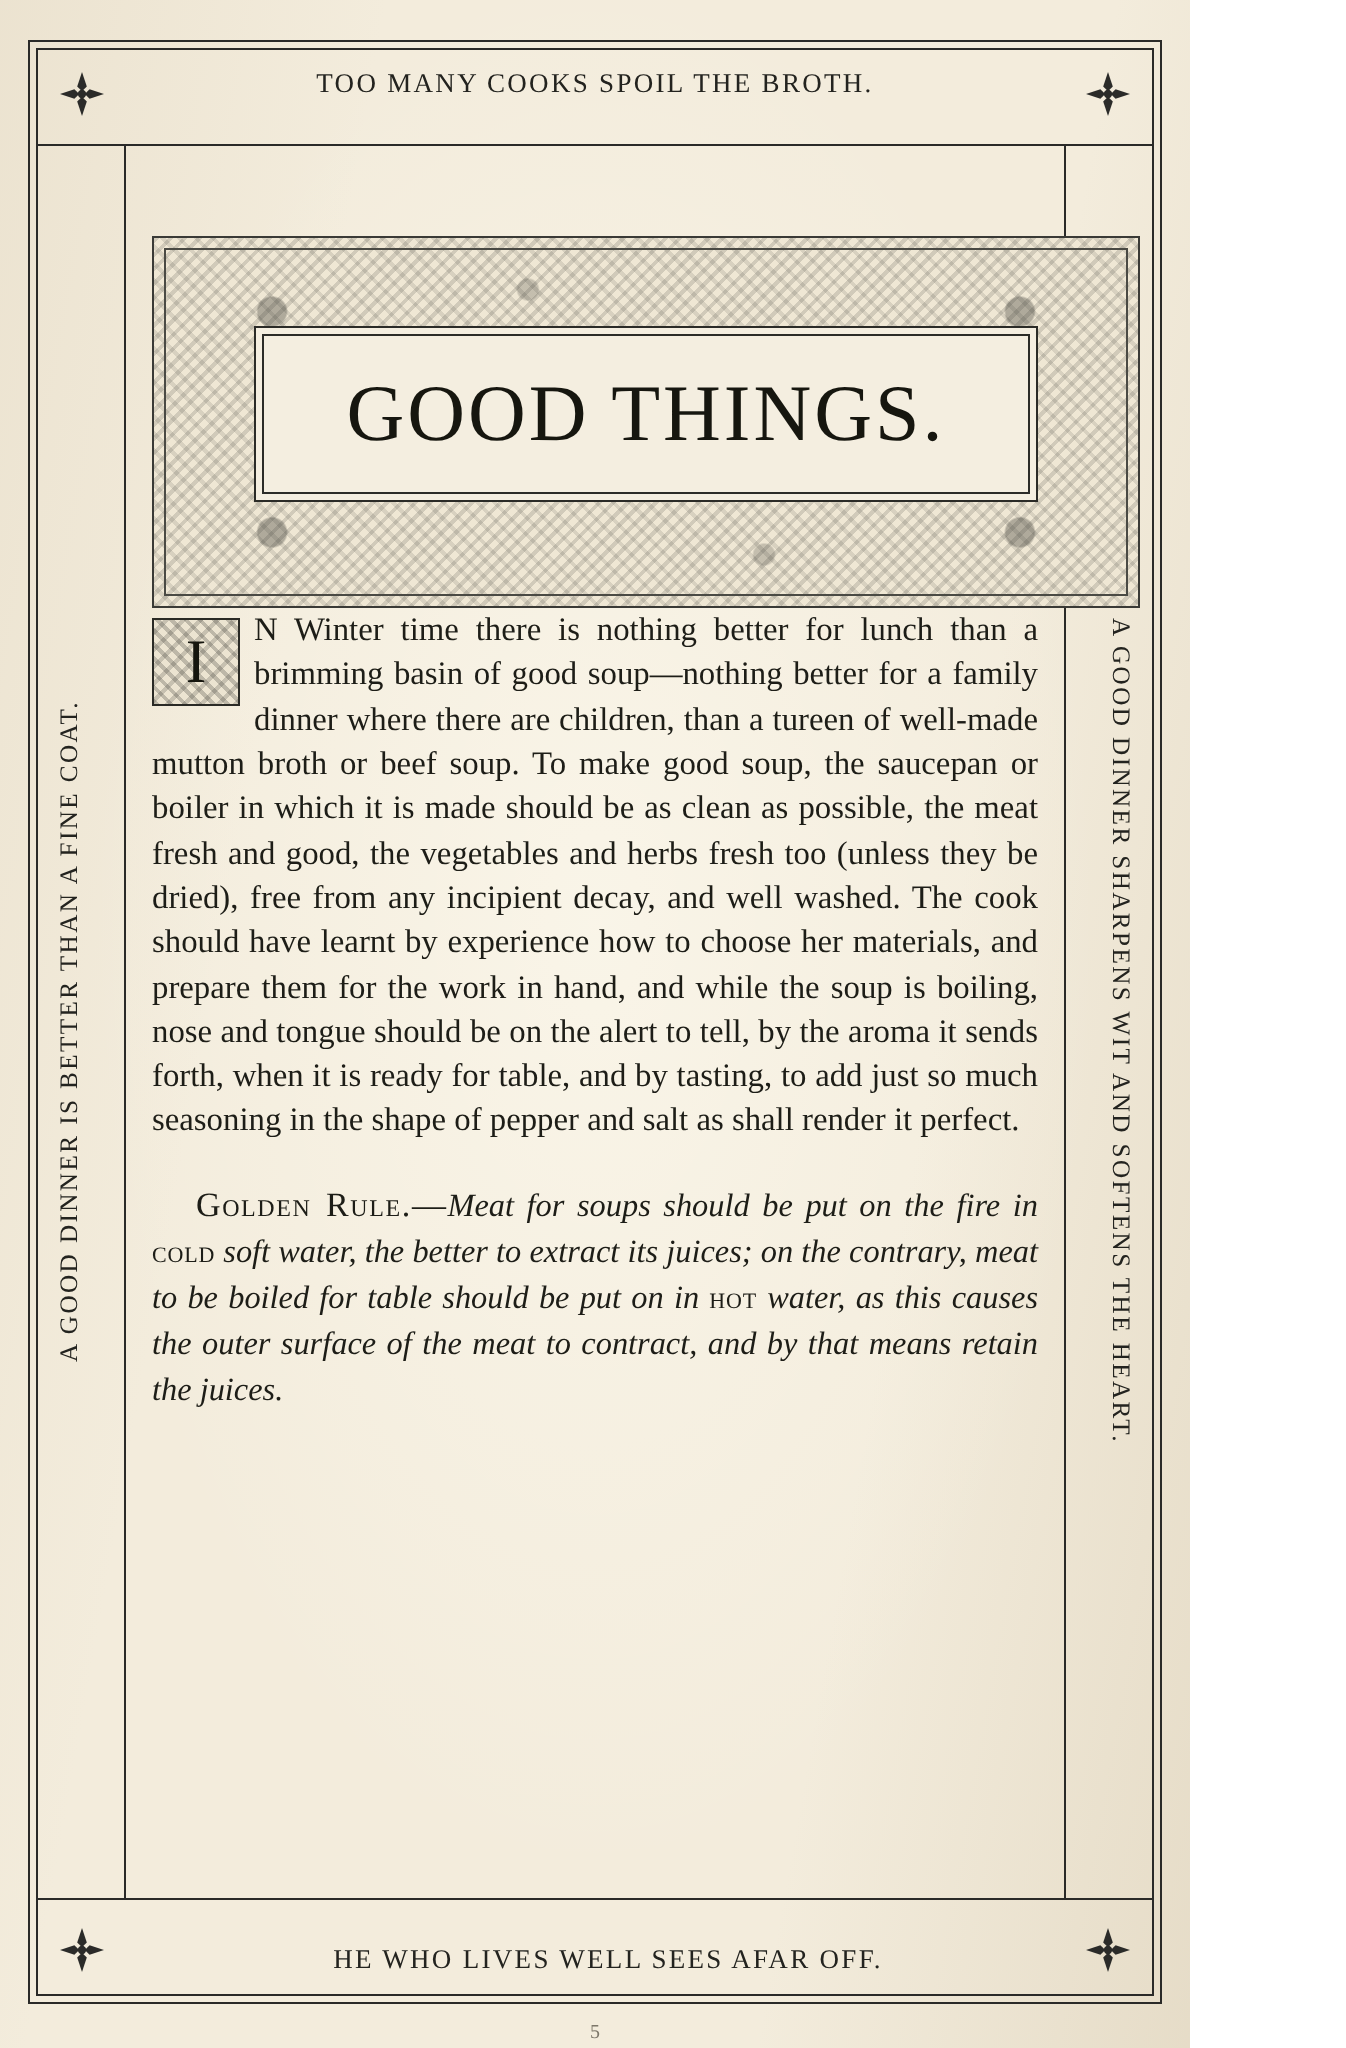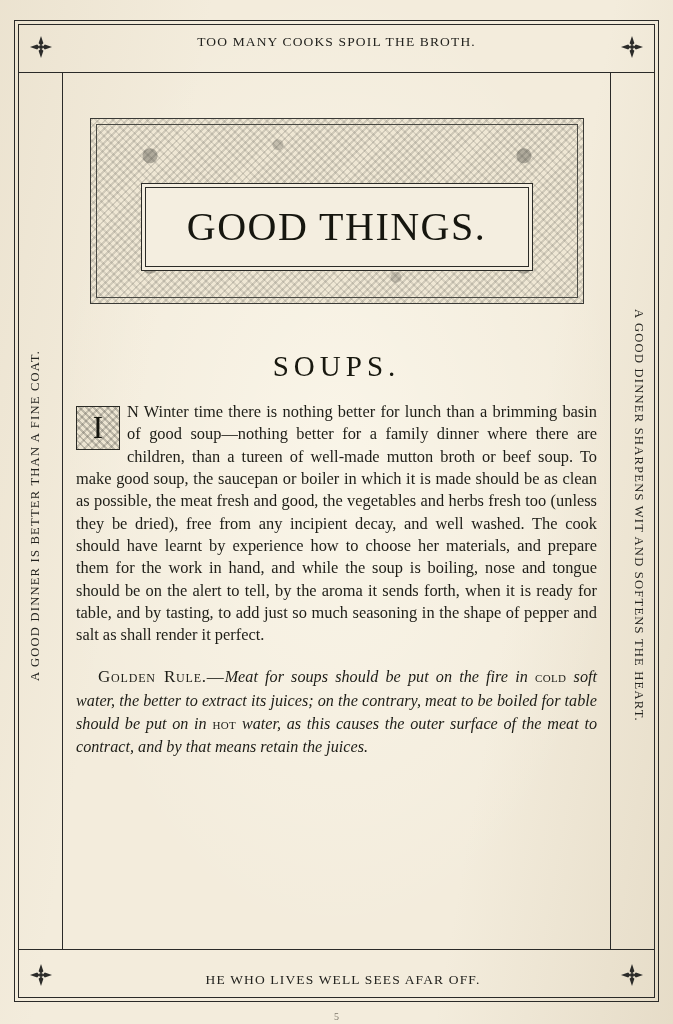--- a/index.html
+++ b/index.html
@@ -9,21 +9,21 @@
   }
   body {
     width: 673px;
     height: 1024px;
     overflow: hidden;
     font-family: "Liberation Serif", serif;
   }
 
   .page {
     position: relative;
-    width: 673px;
+    width: 595px;
     height: 1024px;
     background: #f3ecdc;
     box-sizing: border-box;
   }
 
   
   .paper-tint {
     position: absolute;
     inset: 0;
     background:
@@ -153,21 +153,21 @@
     content: "";
     position: absolute;
     inset: 5px;
     border: 0.7px solid #4a4a44;
     pointer-events: none;
   }
   .title-inner {
     position: absolute;
     left: 50px;
     right: 50px;
-    top: 64px;
+    top: 44px;
     height: 88px;
     background: #f4eee0;
     border: 1.2px solid #2b2b27;
     box-sizing: border-box;
     display: flex;
     align-items: center;
     justify-content: center;
   }
   .title-inner::after {
     content: "";
@@ -323,21 +323,20 @@
   <div class="running-head head-side head-right">A GOOD DINNER SHARPENS WIT AND SOFTENS THE HEART.</div>
 
   <div class="content">
 
     <div class="title-plate">
       <div class="title-inner">
         <div class="book-title">GOOD THINGS.</div>
       </div>
     </div>
 
-    <div class="section-head">SOUPS.</div>
 
     <div class="body-copy">
       <span class="dropcap">I</span><span>N Winter time there is nothing better for lunch than a brimming basin of good soup—nothing better for a family dinner where there are children, than a tureen of well-made mutton broth or beef soup.   To make good soup, the saucepan or boiler in which it is made should be as clean as possible, the meat fresh and good, the vegetables and herbs fresh too (unless they be dried), free from any incipient decay, and well washed.   The cook should have learnt by experience how to choose her materials, and prepare them for the work in hand, and while the soup is boiling, nose and tongue should be on the alert to tell, by the aroma it sends forth, when it is ready for table, and by tasting, to add just so much seasoning in the shape of pepper and salt as shall render it perfect.</span>
     </div>
 
     <div class="golden-rule">
       <span class="gr-label">Golden Rule.—</span><span>Meat for soups should be put on the fire in </span><span class="smallcaps">cold</span><span> soft water, the better to extract its juices; on the contrary, meat to be boiled for table should be put on in </span><span class="smallcaps">hot</span><span> water, as this causes the outer surface of the meat to contract, and by that means retain the juices.</span>
     </div>
 
   </div>

